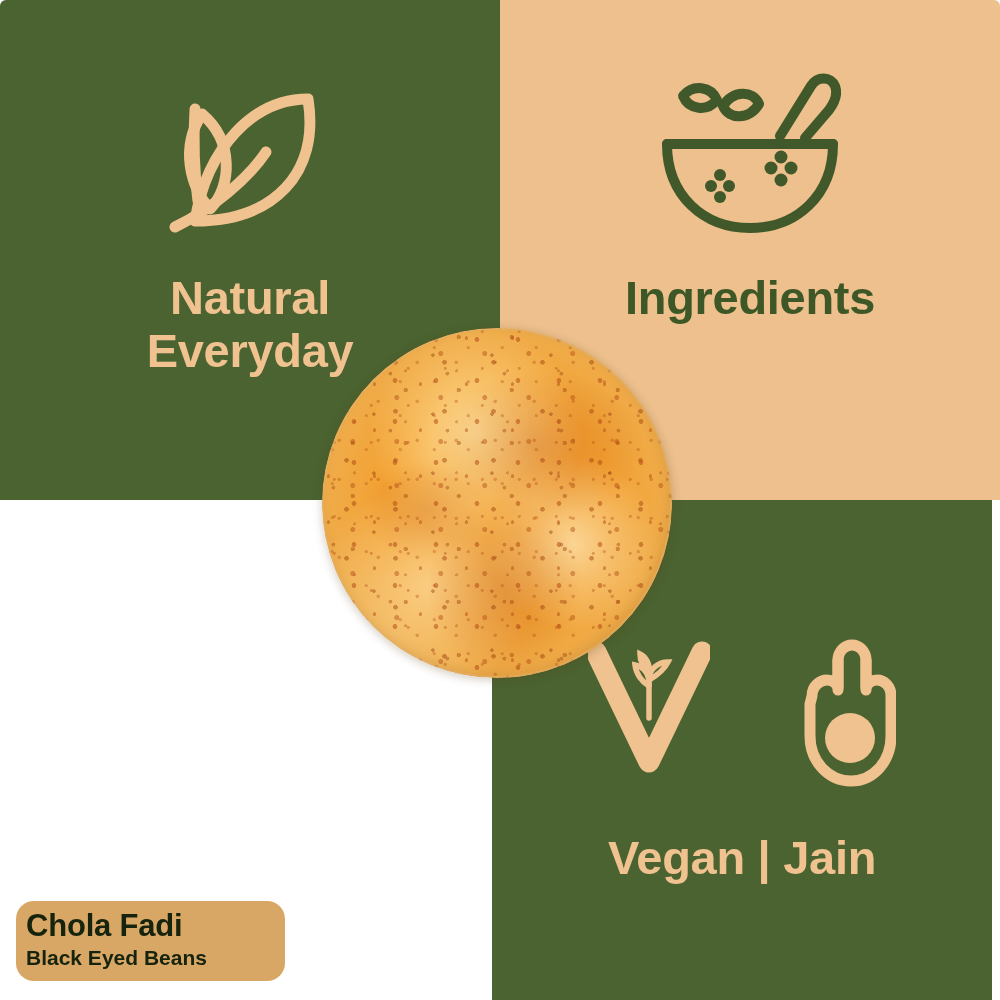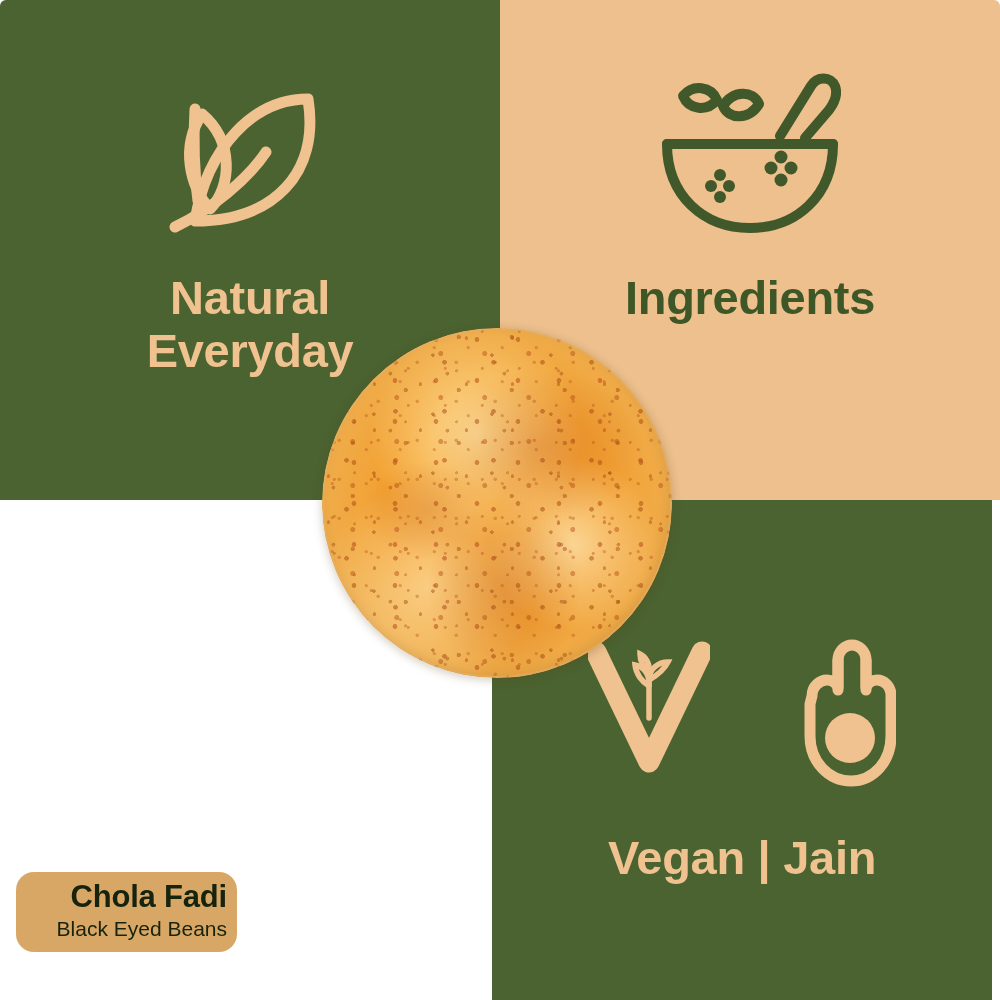--- a/index.html
+++ b/index.html
@@ -126,38 +126,38 @@
     inset: 0;
     border-radius: 50%;
     box-shadow: inset 0 0 0 2px rgba(226,178,110,0.5),
                 inset -3px -4px 12px rgba(150,95,30,0.22);
   }
 
   
   #product-badge {
     position: absolute;
     left: 16px;
-    top: 872px;
-    width: 221px;
+    top: 901px;
+    width: 269px;
     padding: 7px 10px 10px 10px;
     box-sizing: border-box;
     background: #D9A765;
     border-radius: 18px;
-    text-align: right;
+    text-align: left;
   }
   #product-badge .name {
     font-size: 31px;
     font-weight: 700;
     color: #16230D;
     line-height: 1.14;
     letter-spacing: -0.2px;
   }
   #product-badge .sub {
     font-size: 21px;
-    font-weight: 400;
+    font-weight: 700;
     color: #16230D;
     line-height: 1.2;
     margin-top: 2px;
   }
   svg { display: block; }
 </style>
 </head>
 <body>
 
 <div id="infographic">

